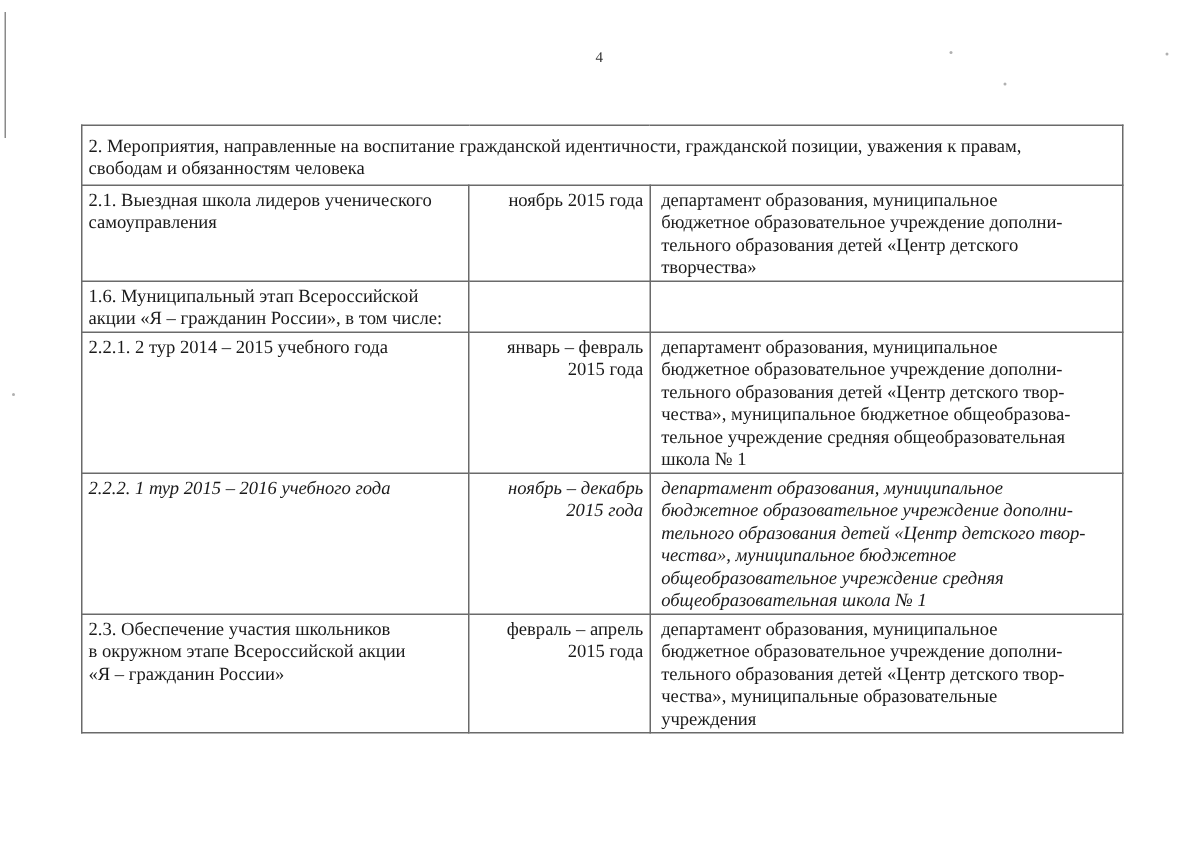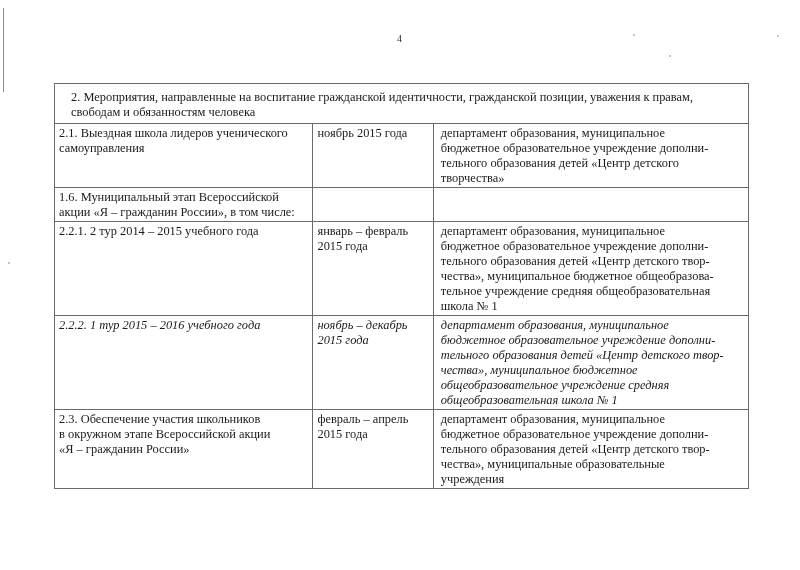--- a/index.html
+++ b/index.html
@@ -45,24 +45,24 @@
       border-collapse: collapse;
       font-size: 12.4px;
       line-height: 15px;
     }
     .doc-table td {
       border: 1px solid #6a6a6a;
       vertical-align: top;
       padding: 2px 4px 1px 4px;
     }
     .doc-table td.section-cell {
-      padding: 6px 4px 3px 16px;
+      padding: 6px 4px 3px 4px;
     }
     .col-activity { width: 251px; margin-top: 16px; }
-    .col-date { width: 112px; text-align: left; }
+    .col-date { width: 112px; text-align: right; }
     .col-resp { width: 305px; padding-left: 7px !important; }
     .cell-text { white-space: pre-line; display: block; }
   </style>
 </head>
 <body>
 
 <div class="scan-mark"></div>
 <div class="speck" style="left:633px;top:34px;"></div>
 <div class="speck" style="left:777px;top:35px;"></div>
 <div class="speck" style="left:669px;top:55px;"></div>

